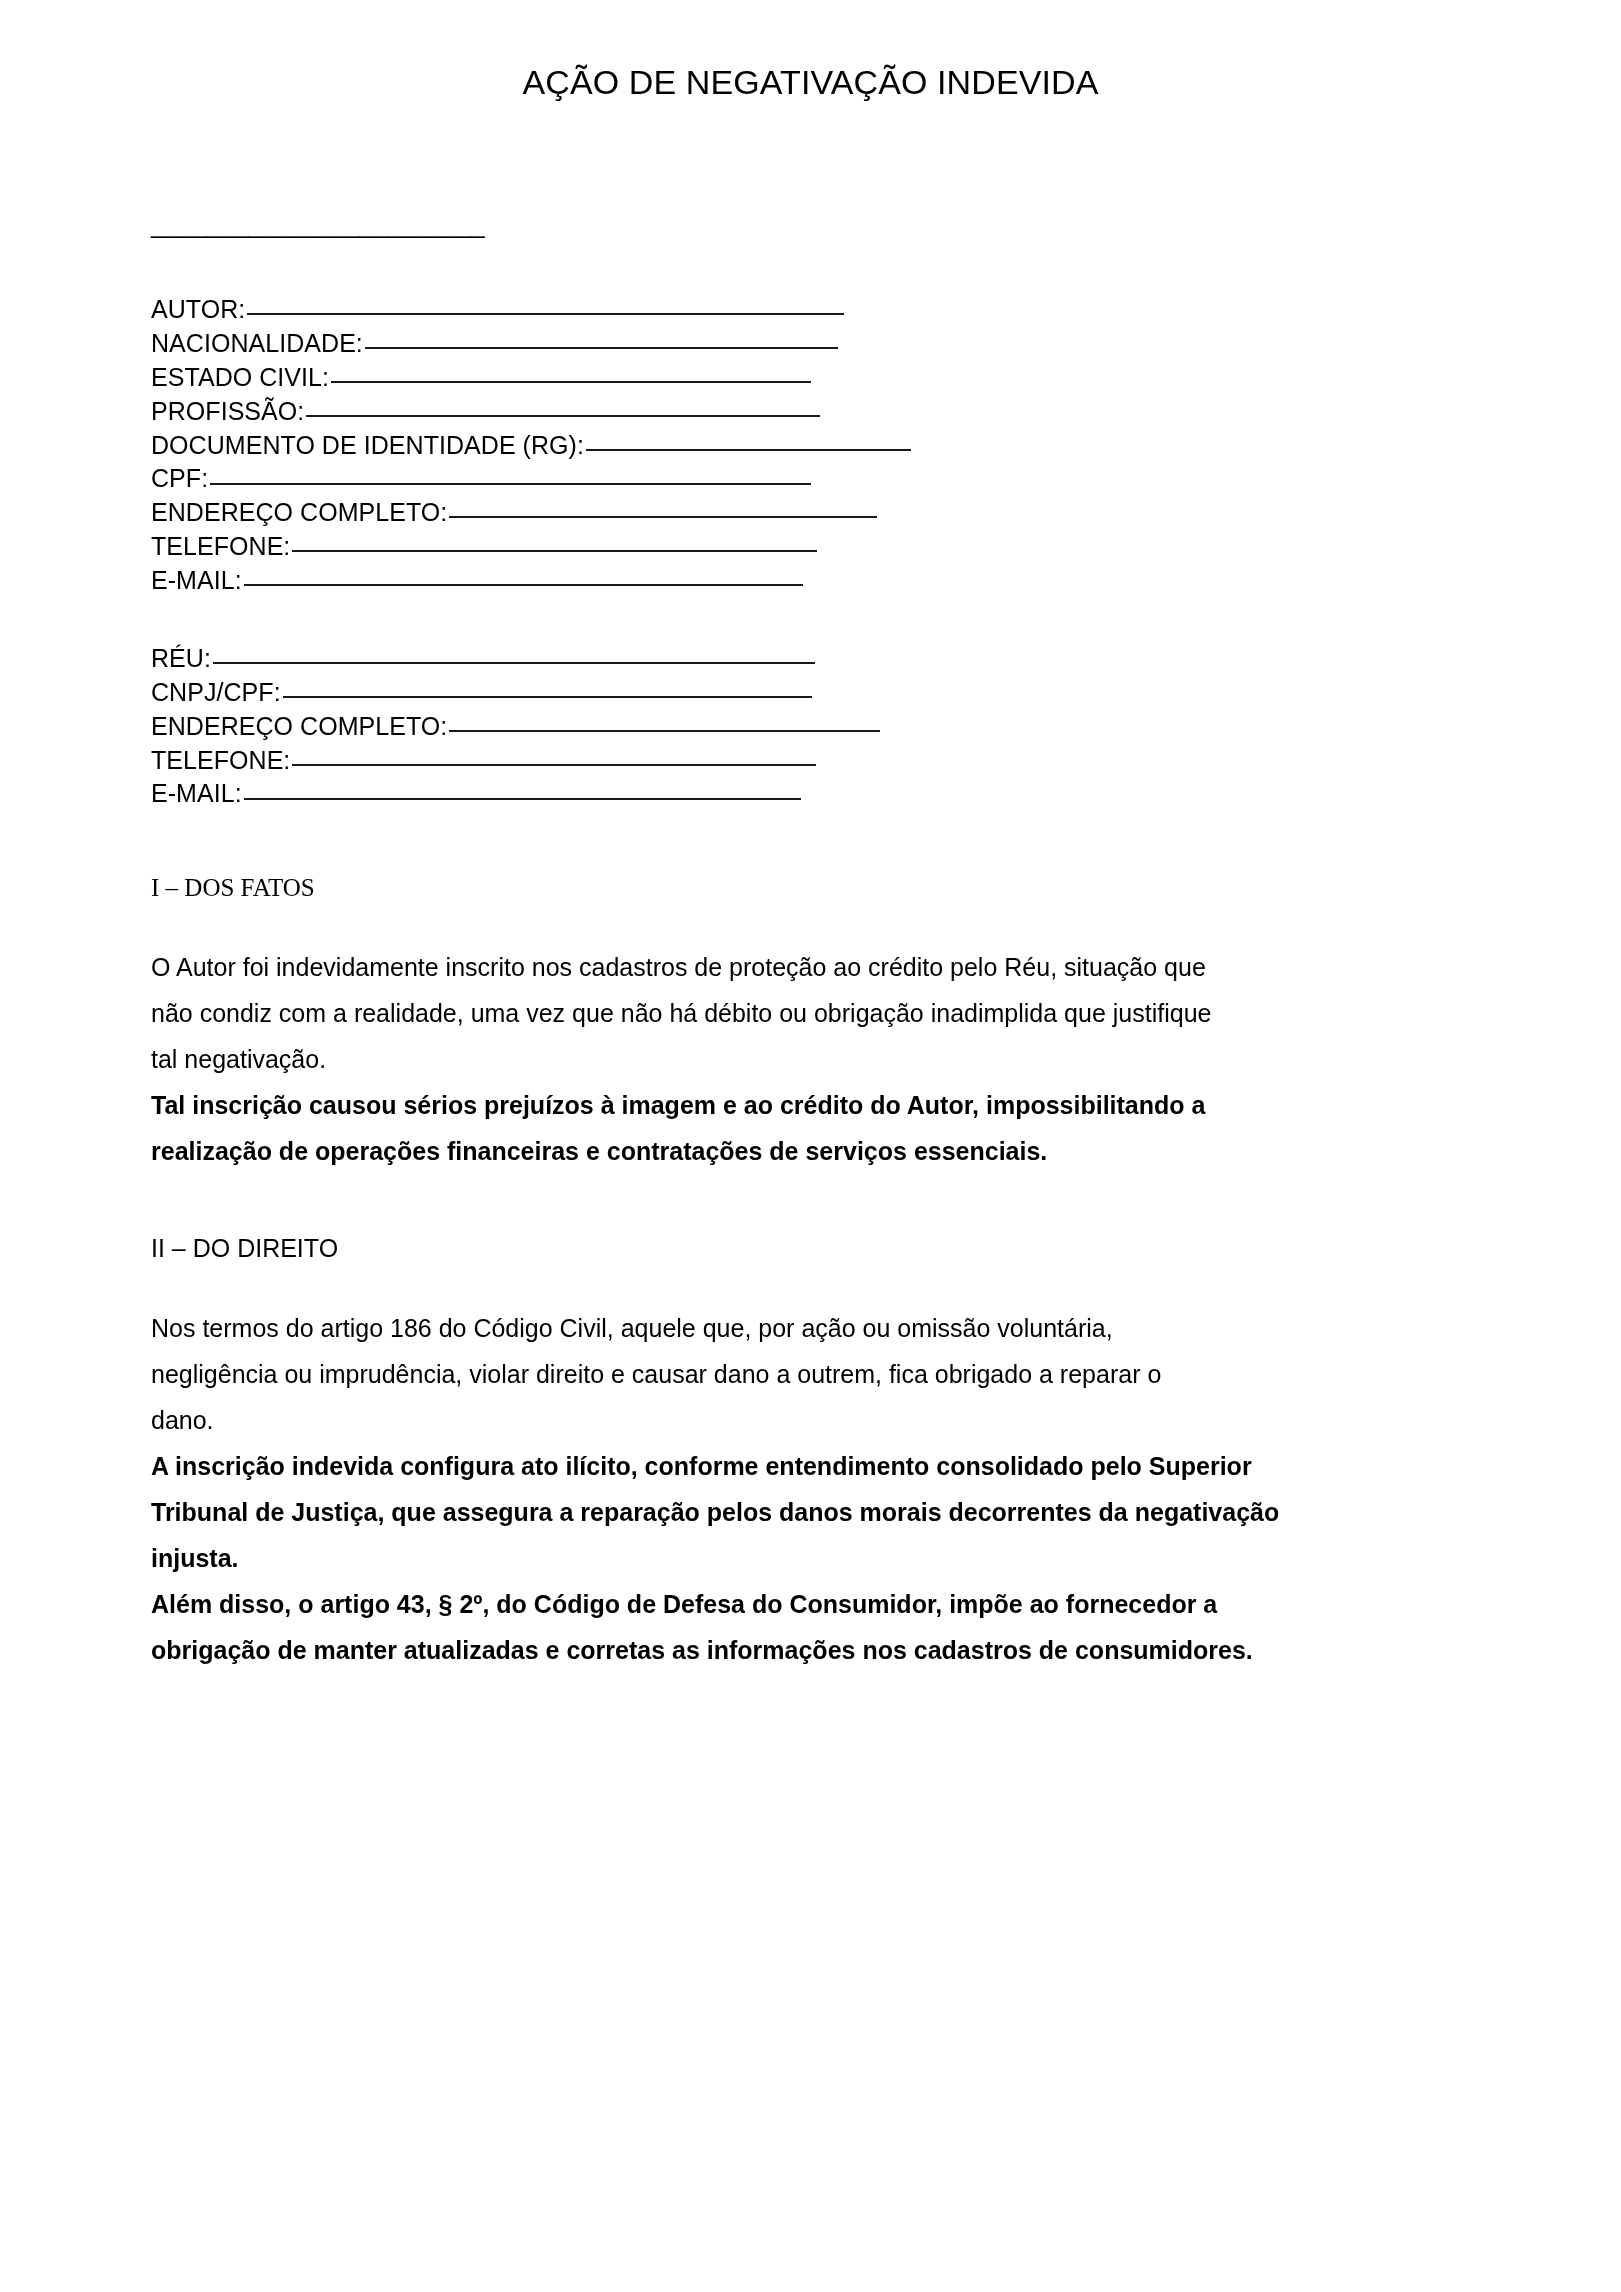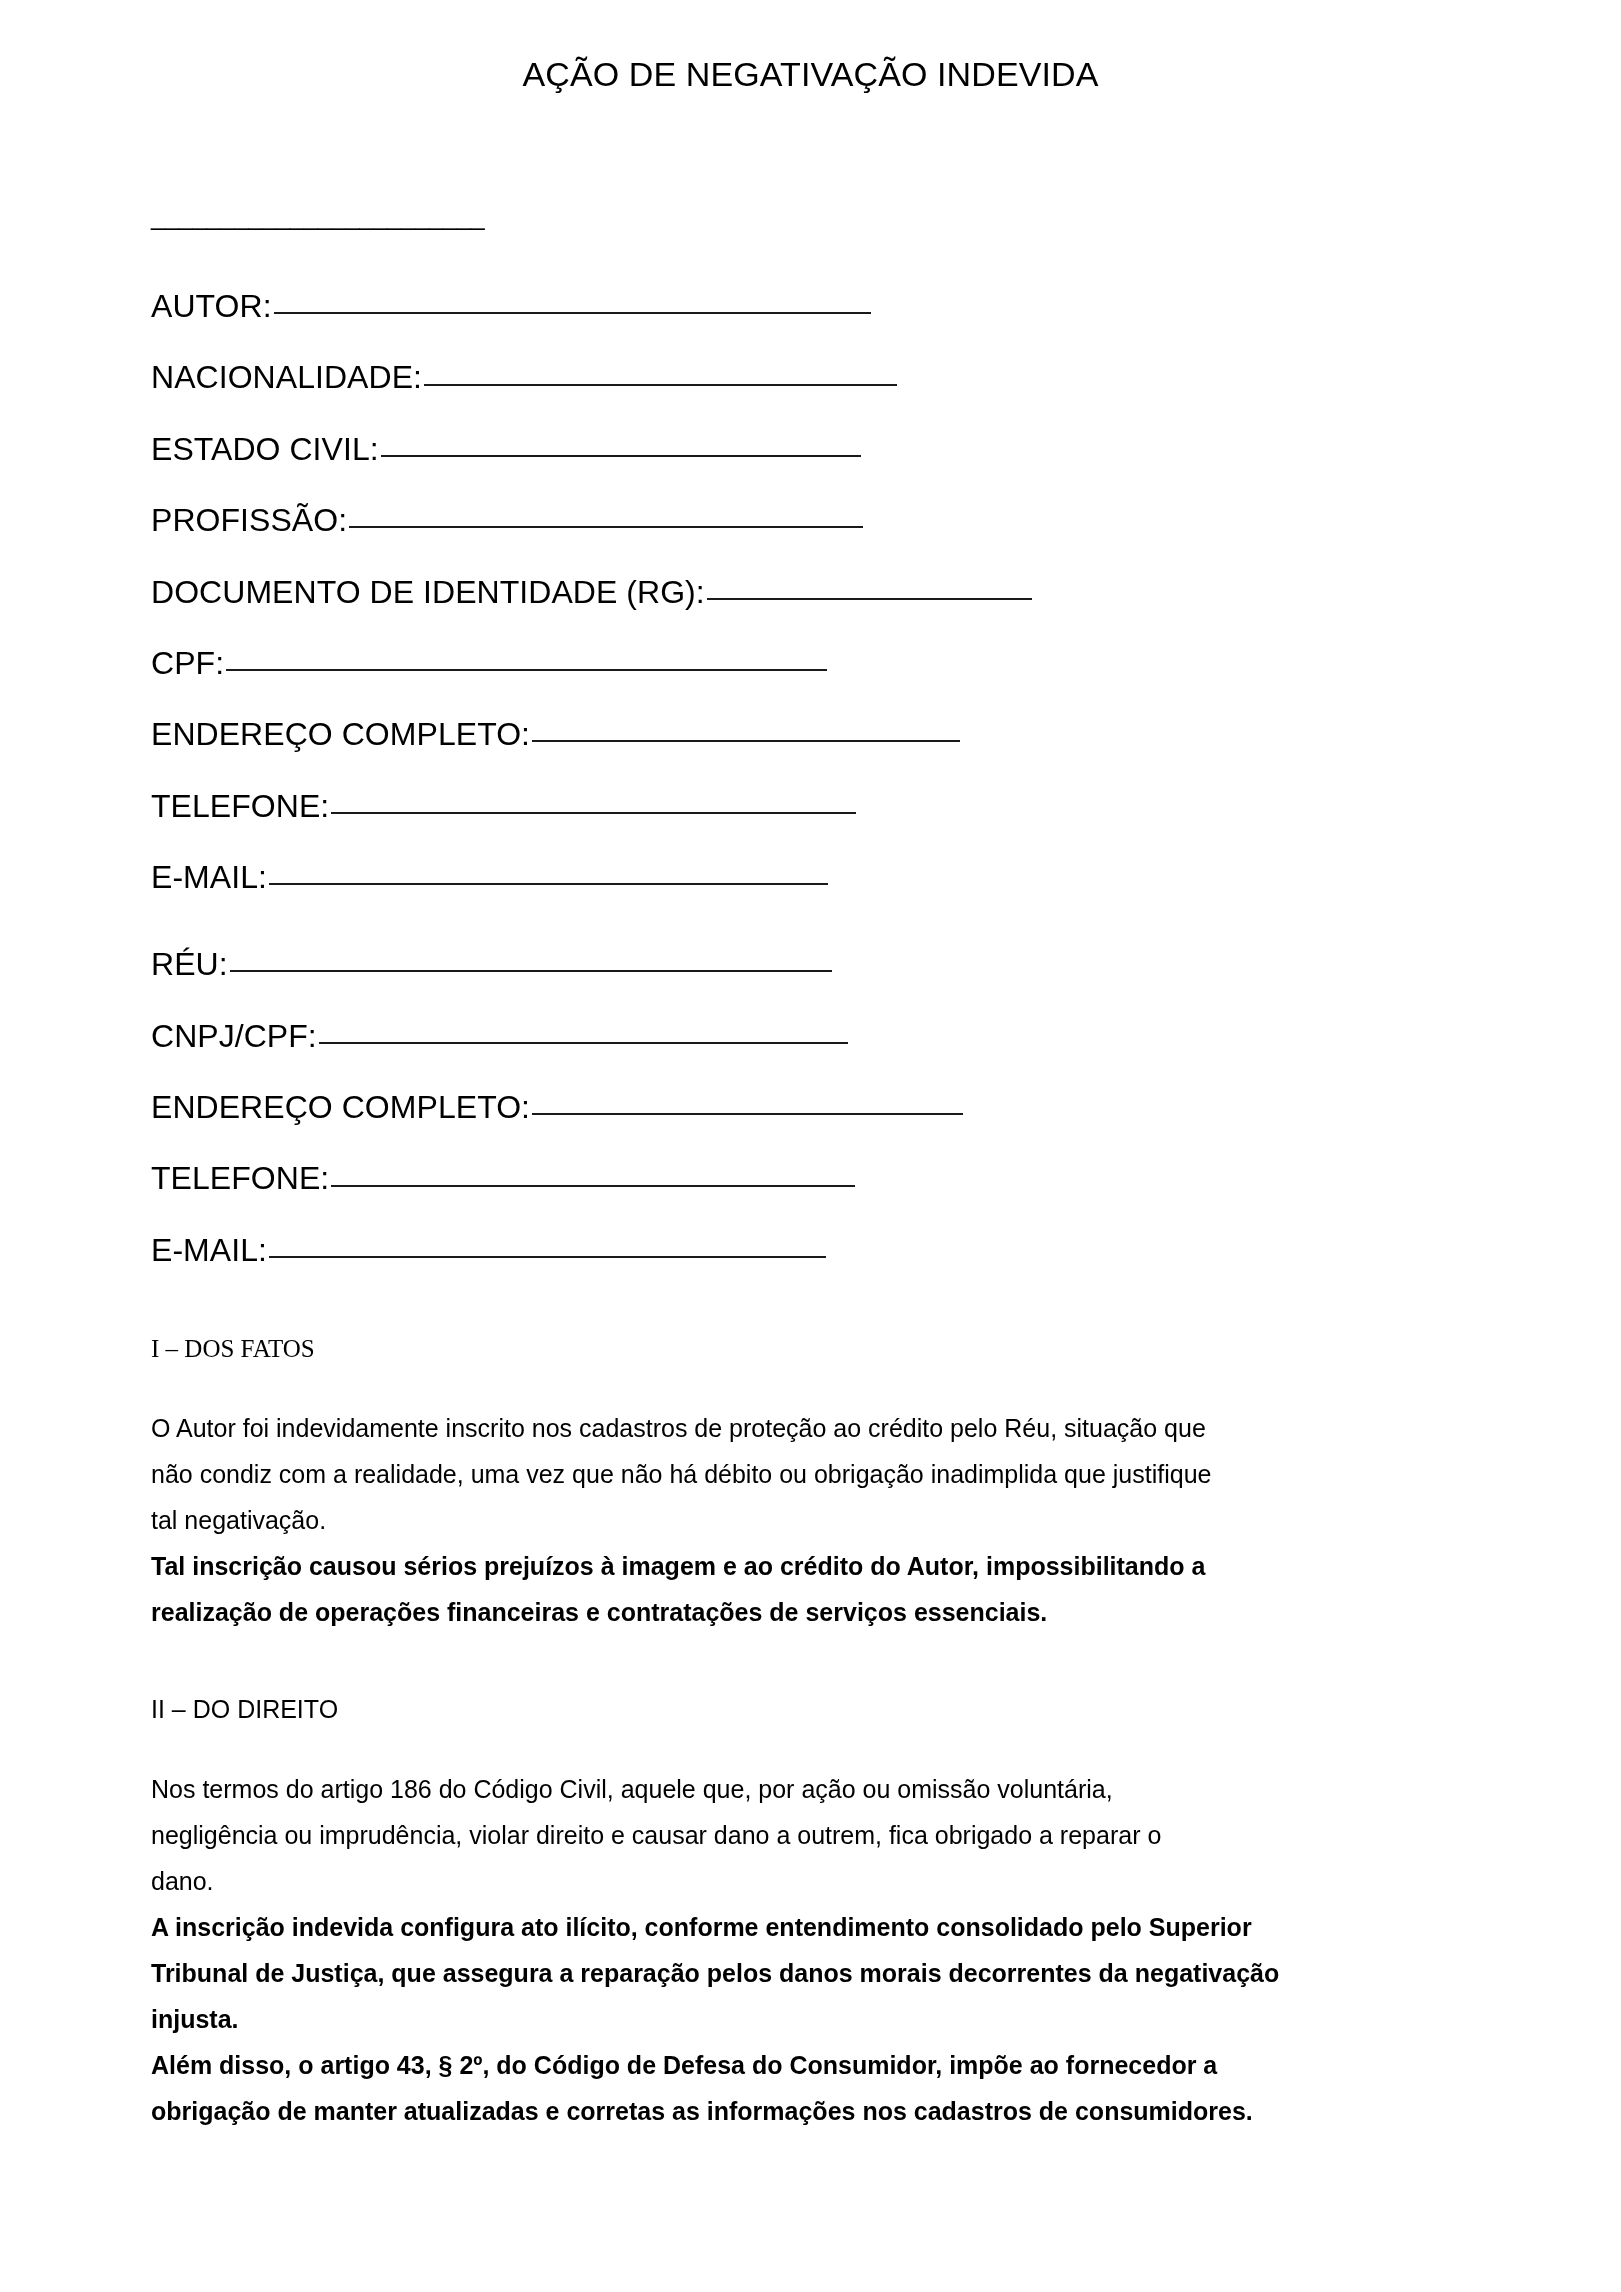--- a/index.html
+++ b/index.html
@@ -25,21 +25,21 @@
     top: 0;
     width: 1319px;
   }
 
   
   .doc-title {
     text-align: center;
     font-size: 34px;
     font-weight: 400;
     letter-spacing: 0.1px;
-    margin: 8px;
+    margin: 16px;
     padding-top: 47px;
     line-height: 1.15;
     white-space: nowrap;
   }
 
   
   .intro {
     font-size: 25px;
     line-height: 1.78;
     margin-top: 55px;
@@ -51,25 +51,24 @@
   }
 
   
   .party-block {
     margin-top: 47px;
   }
   .party-block.reu {
     margin-top: 44px;
   }
   .field-row {
-    font-size: 32px;
+    font-size: 25px;
     line-height: 1.355;
     white-space: nowrap;
     letter-spacing: 0.05px;
-    margin-top: 28px;
   }
   .field-label {
     display: inline;
   }
   .field-rule {
     display: inline-block;
     vertical-align: 2.9px;
     border-bottom: 2px solid #1a1a1a;
     height: 0;
     margin-left: 2px;

